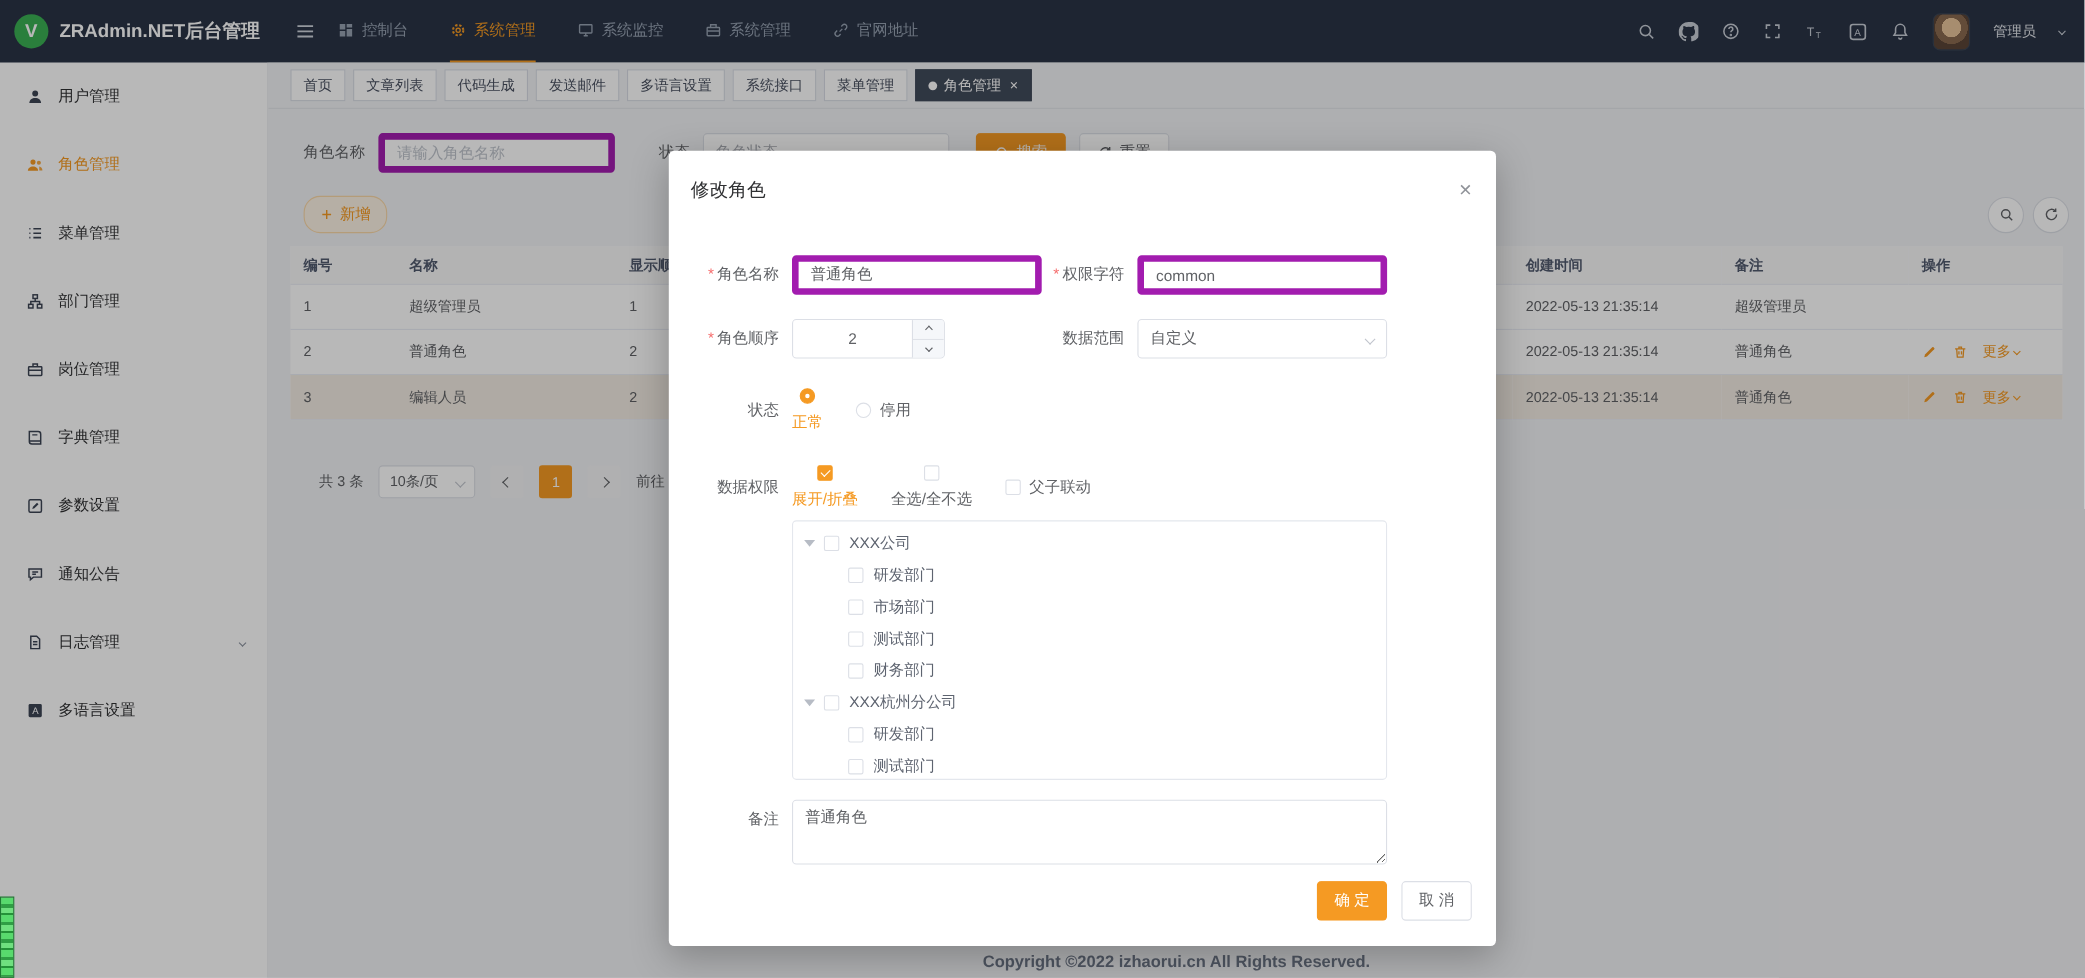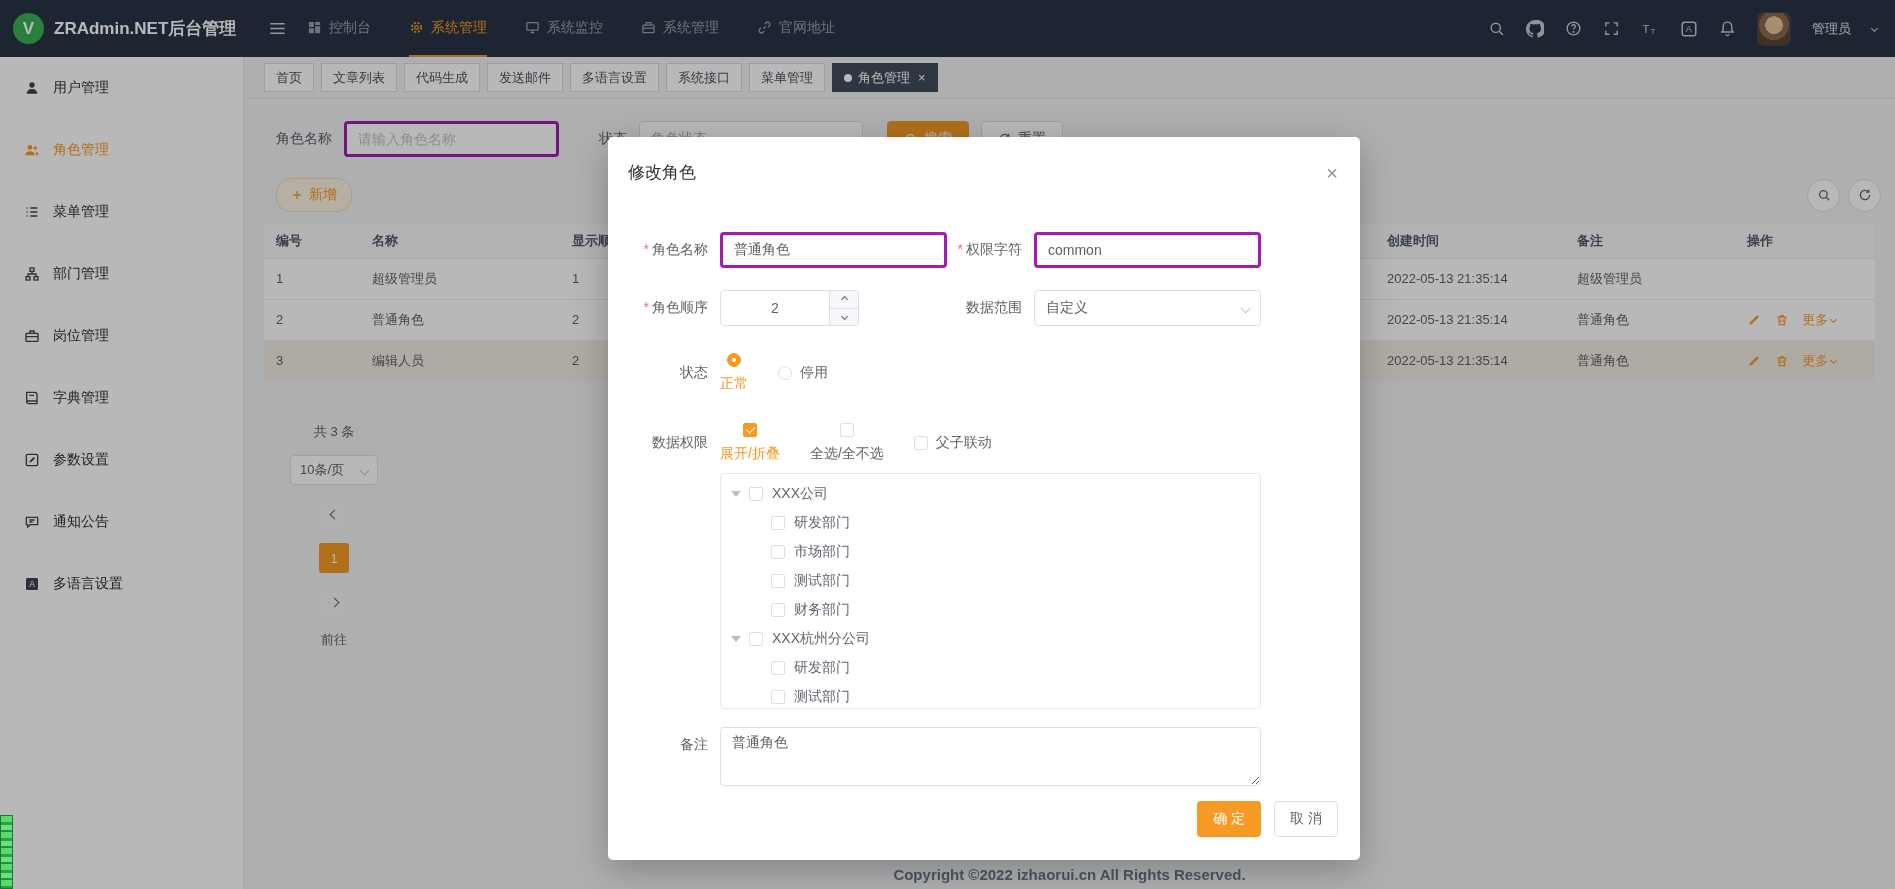--- a/index.html
+++ b/index.html
@@ -44,21 +44,21 @@
   .tagsbar { height:42px; display:flex; align-items:center; gap:7px; padding:0 20px; background:#f2f3f5; border-bottom:1px solid #e3e5e9; }
   .tag { height:29px; display:flex; align-items:center; gap:6px; padding:0 11px; background:#fff; border:1px solid #d8dce5; color:#495060; font-size:13px; cursor:pointer; white-space:nowrap; }
   .tag.active { background:#414b5b; border-color:#414b5b; color:#fff; }
   .tag .dot { width:8px; height:8px; border-radius:50%; background:#fff; }
   .tag .tab-close { font-size:13px; line-height:1; margin-left:2px; }
 
   .page { position:absolute; top:42px; left:0; right:0; bottom:0; }
 
   .filter-row { position:absolute; top:22px; left:32px; display:flex; align-items:center; }
   .f-label { color:#606266; margin-right:12px; white-space:nowrap; }
-  .inp { height:36px; border:3px solid #a21caf; border-radius:4px; background:#fff; padding:0 11px; font-size:14px; color:#606266; outline:none; font-family:inherit; }
+  .inp { height:36px; border:6px solid #a21caf; border-radius:4px; background:#fff; padding:0 11px; font-size:14px; color:#606266; outline:none; font-family:inherit; }
   .inp::placeholder { color:#bfc4cc; }
   .role-name-inp { width:215px; }
   .status-sel { width:224px; height:36px; border:1px solid #dcdfe6; border-radius:4px; background:#fff; display:flex; align-items:center; justify-content:space-between; padding:0 11px; color:#a8abb2; cursor:pointer; margin-right:24px; }
   .gap40 { width:40px; }
   .btn { height:36px; border-radius:4px; display:inline-flex; align-items:center; gap:6px; padding:0 16px; font-size:14px; cursor:pointer; border:1px solid transparent; white-space:nowrap; }
   .btn-orange { background:#f59a23; color:#fff; }
   .btn-plain { background:#fff; border-color:#dcdfe6; color:#606266; }
   .btn-reset { margin-left:12px; }
   .btn-add { height:34px; background:#fdf3e5; border-color:#fad8a8; color:#f59a23; padding:0 14px;border-radius:15px; }
 
@@ -68,21 +68,21 @@
 
   table.grid { position:absolute; top:125px; left:20px; right:20px; width:calc(100% - 40px); border-collapse:collapse; background:#fff; table-layout:fixed; }
   table.grid th { height:34px; background:#f8f8f9; color:#515a6e; font-size:13px; font-weight:bold; text-align:left; padding:0 12px; border-bottom:1px solid #ebeef5; }
   table.grid td { height:41px; color:#606266; font-size:13px; padding:0 12px; border-bottom:1px solid #ebeef5; }
   table.grid tr.hl td { background:#f3ece3; }
   .c-id{width:96px} .c-name{width:200px} .c-order{width:200px} .c-count{width:110px} .c-created{width:190px} .c-remark{width:170px} .c-actions{width:140px}
   .actions { white-space:nowrap; }
   .act { display:inline-flex; align-items:center; gap:3px; color:#f59a23; margin-right:10px; cursor:pointer; vertical-align:middle; }
   .act .chev { width:5px; height:5px; }
 
-  .pagination { position:absolute; top:324px; left:46px; display:flex; align-items:center; gap:14px; color:#606266; font-size:13px;flex-direction:column; }
+  .pagination { position:absolute; top:324px; left:46px; display:flex; align-items:center; gap:14px; color:#606266; font-size:13px; }
   .page-size { width:88px; height:30px; border:1px solid #dcdfe6; border-radius:4px; background:#fff; display:flex; align-items:center; justify-content:space-between; padding:0 9px; color:#606266; cursor:pointer; }
   .pg-btn { width:30px; height:30px; border-radius:3px; background:#f4f4f5; color:#606266; display:flex; align-items:center; justify-content:center; cursor:pointer; }
   .pg-btn.current { background:#f59a23; color:#fff; font-size:13px; }
   .goto { white-space:nowrap; }
 
   .copyright { position:absolute; bottom:6px; left:0; right:0; text-align:center; color:#6d7687; font-size:15px;font-weight:bold; }
 
   
   .overlay { position:absolute; inset:0; background:rgba(0,0,0,0.28); z-index:10; }
   .modal { position:absolute; left:608px; top:137px; width:752px; height:723px; background:#fff; border-radius:5px; box-shadow:0 10px 34px rgba(0,0,0,0.25); z-index:20; }
@@ -308,20 +308,30 @@
     <span>参数设置</span>
   </div>
   <div class="side-item">
     <span class="sicon">
         <svg width="16" height="16" viewBox="0 0 24 24" fill="none" stroke="currentColor" stroke-width="2">
           <path d="M3.5 5h17v11h-11l-4 3.5V16h-2z"></path>
           <path d="M8 9h8M8 12h5"></path>
         </svg>
       </span>
     <span>通知公告</span>
+  </div>
+  <div class="side-item">
+    <span class="sicon">
+        <svg width="16" height="16" viewBox="0 0 24 24" fill="none" stroke="currentColor" stroke-width="2">
+          <path d="M6 3.5h8l4 4V20.5H6z"></path>
+          <path d="M9 11h6M9 15h6"></path>
+        </svg>
+      </span>
+    <span>日志管理</span>
+    <span class="side-chev chev sm"></span>
   </div>
   <div class="side-item">
     <span class="sicon">
         <svg width="16" height="16" viewBox="0 0 24 24">
           <rect x="3" y="3" width="18" height="18" rx="2" fill="currentColor"></rect>
           <text x="8" y="17" font-size="13" font-family="sans-serif" fill="#fff">A</text>
         </svg>
       </span>
     <span>多语言设置</span>
   </div>

